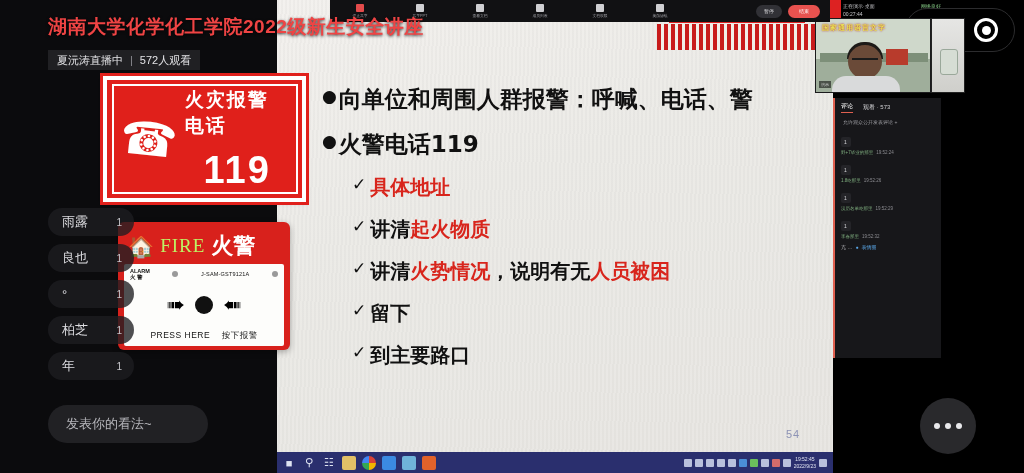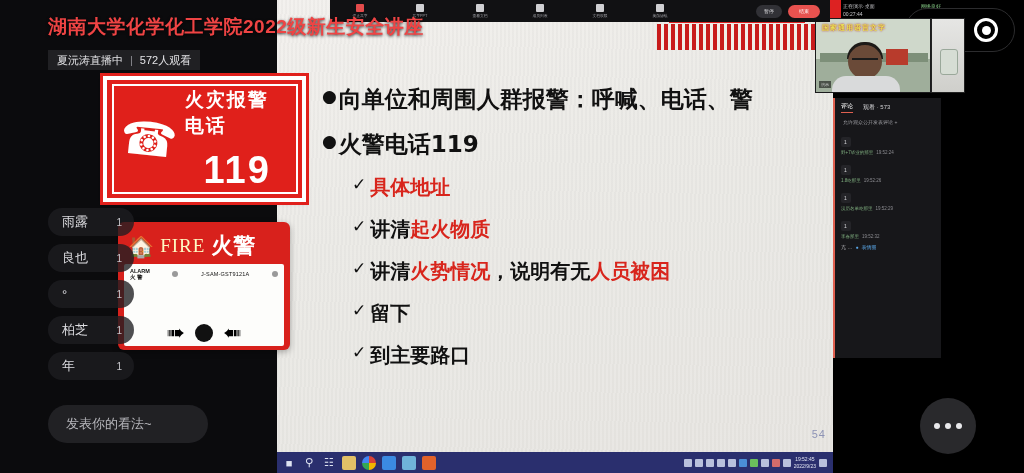--- a/index.html
+++ b/index.html
@@ -17,21 +17,21 @@
   .slide-surface:before{
     content:""; position:absolute; inset:0;
     background:repeating-linear-gradient(92deg, rgba(0,0,0,.022) 0 2px, rgba(255,255,255,.02) 2px 4px);
     pointer-events:none;
   }
   .slide-botbar{
     position:absolute; left:277px; top:455px; width:556px; height:18px;
     background:#2e3192;
   }
   .slide-num{
-    position:absolute; left:786px; top:428px; width:40px; text-align:right;
+    position:absolute; left:786px; top:428px; width:40px; text-align:left;
     color:#8d93b5; font-size:11px; letter-spacing:1px;
   }
 
   
   .gate{
     position:absolute; left:370px; top:0; width:180px; height:50px; overflow:hidden;
   }
   .gate .roof{
     position:absolute; left:8px; top:6px; width:164px; height:10px; background:#c51a1a;
     border-radius:2px;
@@ -67,21 +67,21 @@
   
   .callpoint{
     position:absolute; left:118px; top:222px; width:172px; height:128px;
     background:#d8211c; border-radius:6px; box-shadow:0 2px 6px rgba(0,0,0,.3);
     padding:6px;
   }
   .callpoint .head{
     display:flex; align-items:center; gap:6px; height:36px; padding-left:4px;
   }
   .callpoint .house{ font-size:21px; color:#fff; line-height:1; }
-  .callpoint .fire{ color:#fef9c3; font-size:19px; font-family:"Liberation Serif",serif; letter-spacing:1px;}
+  .callpoint .fire{ color:#bef264; font-size:19px; font-family:"Liberation Serif",serif; letter-spacing:1px;}
   .callpoint .hj{ color:#fff; font-size:22px; font-weight:bold; }
   .callpoint .panel{
     background:#fdfdfb; border-radius:2px; height:82px; padding:4px 6px 2px;
     display:flex; flex-direction:column; justify-content:space-between;
   }
   .cp-row1{ display:flex; align-items:center; justify-content:space-between; font-size:5.5px; color:#111; }
   .cp-alarm{ display:flex; flex-direction:column; line-height:1.15; }
   .cp-led{ width:6px; height:6px; border-radius:50%; background:#9a9a9a; }
   .cp-model{ font-size:5.5px; letter-spacing:.2px; }
   .cp-row2{ display:flex; align-items:center; justify-content:center; gap:10px; }
@@ -262,20 +262,25 @@
         </span>
         <span class="cp-led"></span>
         <span class="cp-model">J-SAM-GST9121A</span>
         <span class="cp-led"></span>
       </div>
       <div class="cp-row2">
         <span class="cp-arrow">➠</span>
         <span class="cp-dot"></span>
         <span class="cp-arrow" style="transform:scaleX(-1)">➠</span>
       </div>
+      <div class="cp-row3">
+        <span>PRESS HERE</span>
+        &nbsp;&nbsp;
+        <span>按下报警</span>
+      </div>
     </div>
   </div>
 
   <div class="slide-text">
     <div class="b-line b-main">
       <span class="dot">●</span>
       <span>向单位和周围人群报警：呼喊、电话、警</span>
     </div>
     <div class="b-line b-main">
       <span class="dot">●</span>

